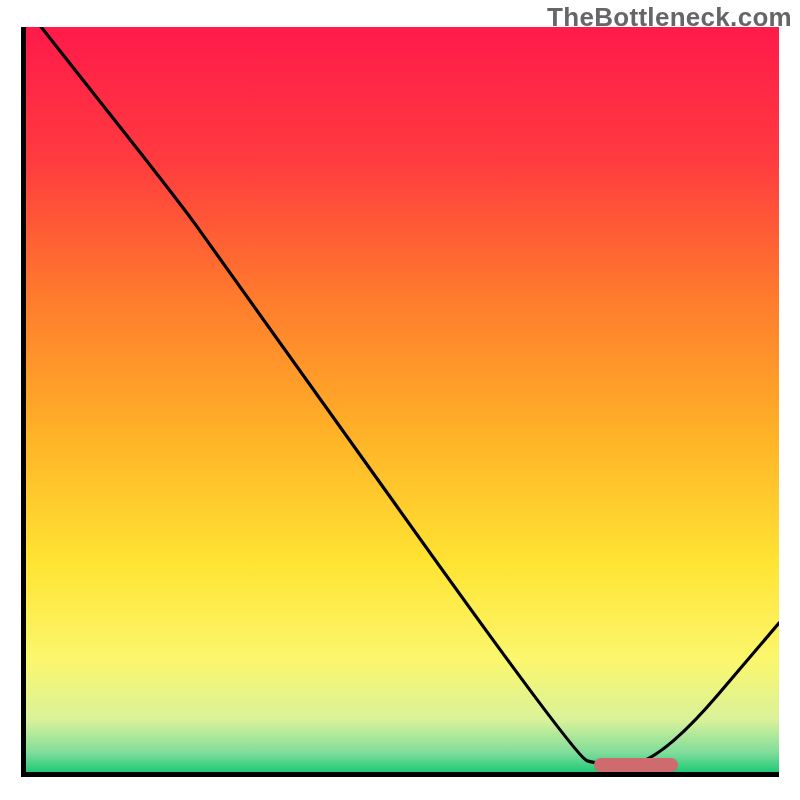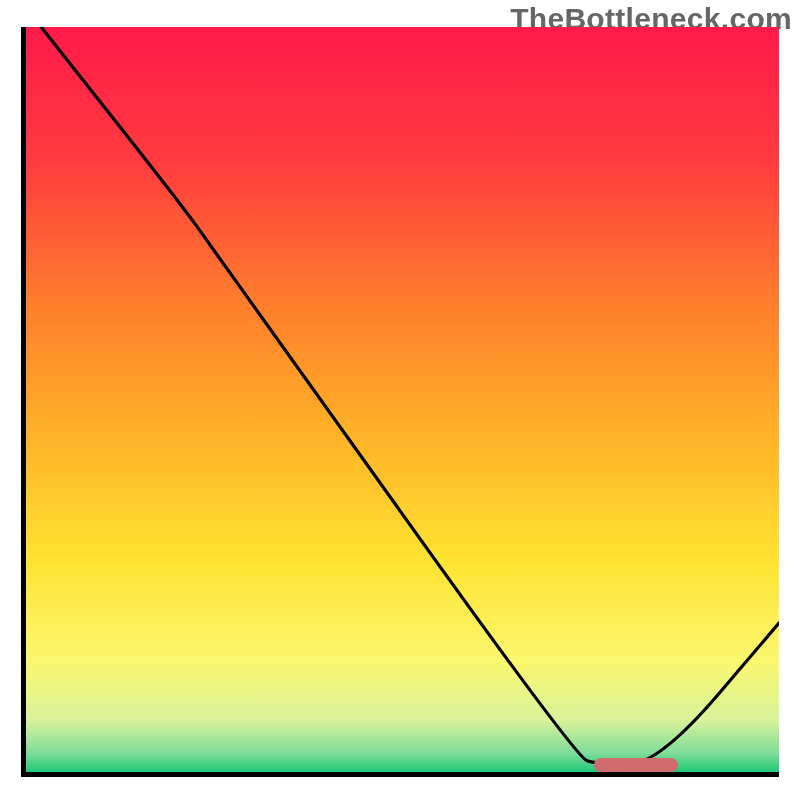--- a/index.html
+++ b/index.html
@@ -13,21 +13,21 @@
   }
   .stage {
     position: relative;
     width: 800px;
     height: 800px;
   }
   .watermark {
     position: absolute;
     top: 2px;
     right: 8px;
-    font-size: 30px;
+    font-size: 26px;
     font-weight: 600;
     color: #666666;
     letter-spacing: 0.3px;
     user-select: none;
   }
   .chart-frame {
     position: absolute;
     left: 21px;
     top: 27px;
     width: 758px;

